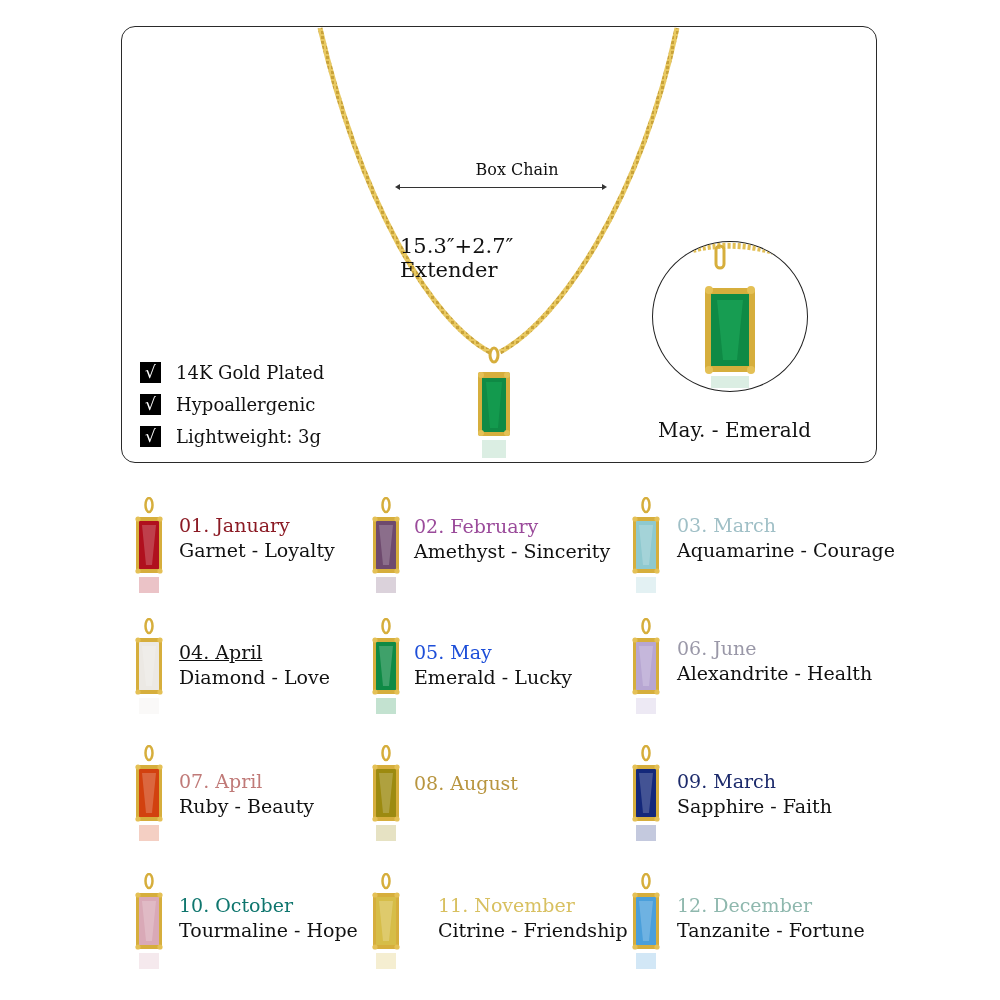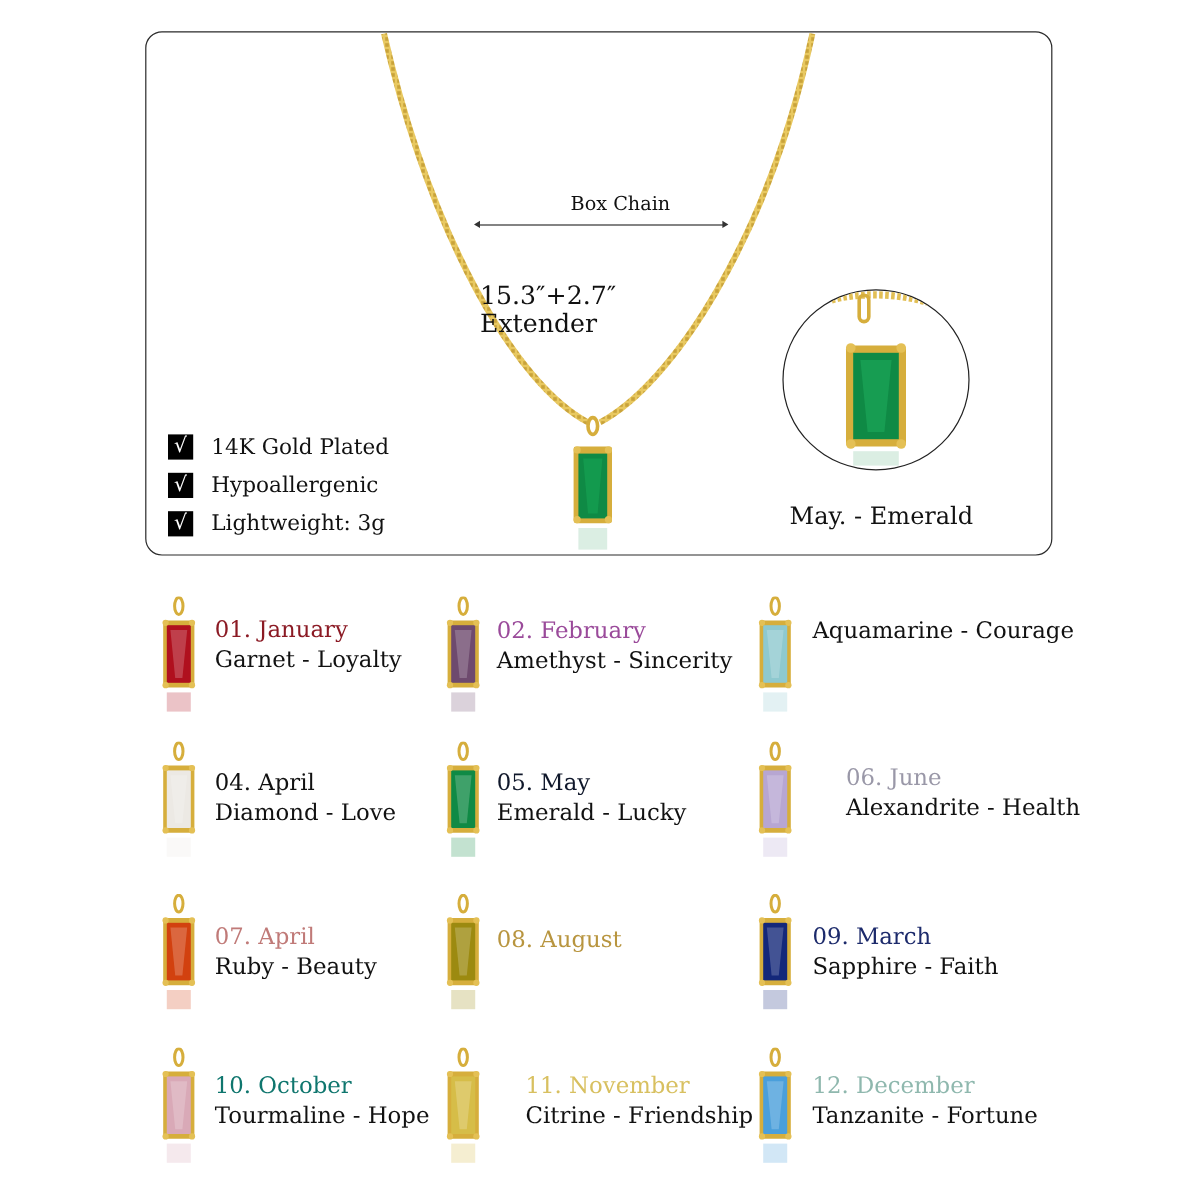--- a/index.html
+++ b/index.html
@@ -133,70 +133,71 @@
       <rect x="3" y="20" width="26" height="56" rx="2" fill="#d6ae3c"></rect>
       <rect class="gem" x="6" y="24" width="20" height="48" fill="#8ec9cf"></rect>
       <polygon points="9,28 23,28 19,68 13,68" fill="#ffffff" opacity=".2"></polygon>
       <circle cx="5" cy="22" r="2.6" fill="#e4c055"></circle>
         <circle cx="27" cy="22" r="2.6" fill="#e4c055"></circle>
       <circle cx="5" cy="74" r="2.6" fill="#e4c055"></circle>
         <circle cx="27" cy="74" r="2.6" fill="#e4c055"></circle>
       <rect class="gem reflect" x="6" y="80" width="20" height="16" fill="#8ec9cf"></rect>
     </svg>
     <div class="text" style="position: absolute; left: 677px; top: 513px;">
+      <div class="month" style="color: rgb(159, 191, 198);">03. March</div>
       <div class="stone">Aquamarine - Courage</div>
     </div>
   </div>
     <div class="grid-item" style="left: 0px; top: 0px;">
     <svg class="pendant" width="32" height="104" viewBox="0 0 32 104" style="left: 133px; top: 618px;">
       <ellipse cx="16" cy="8" rx="3.5" ry="7" fill="none" stroke="#d6ae3c" stroke-width="2.5"></ellipse>
       <rect x="3" y="20" width="26" height="56" rx="2" fill="#d6ae3c"></rect>
       <rect class="gem" x="6" y="24" width="20" height="48" fill="#ece9e4"></rect>
       <polygon points="9,28 23,28 19,68 13,68" fill="#ffffff" opacity=".2"></polygon>
       <circle cx="5" cy="22" r="2.6" fill="#e4c055"></circle>
         <circle cx="27" cy="22" r="2.6" fill="#e4c055"></circle>
       <circle cx="5" cy="74" r="2.6" fill="#e4c055"></circle>
         <circle cx="27" cy="74" r="2.6" fill="#e4c055"></circle>
       <rect class="gem reflect" x="6" y="80" width="20" height="16" fill="#ece9e4"></rect>
     </svg>
     <div class="text" style="position: absolute; left: 179px; top: 640px;">
-      <div class="month" style="color: rgb(17, 17, 17);">04. April</div>
+      <div class="month" style="color: rgb(17, 17, 17); text-decoration: underline;">04. April</div>
       <div class="stone">Diamond - Love</div>
     </div>
   </div>
     <div class="grid-item" style="left: 0px; top: 0px;">
     <svg class="pendant" width="32" height="104" viewBox="0 0 32 104" style="left: 370px; top: 618px;">
       <ellipse cx="16" cy="8" rx="3.5" ry="7" fill="none" stroke="#d6ae3c" stroke-width="2.5"></ellipse>
       <rect x="3" y="20" width="26" height="56" rx="2" fill="#d6ae3c"></rect>
       <rect class="gem" x="6" y="24" width="20" height="48" fill="#0f8a45"></rect>
       <polygon points="9,28 23,28 19,68 13,68" fill="#ffffff" opacity=".2"></polygon>
       <circle cx="5" cy="22" r="2.6" fill="#e4c055"></circle>
         <circle cx="27" cy="22" r="2.6" fill="#e4c055"></circle>
       <circle cx="5" cy="74" r="2.6" fill="#e4c055"></circle>
         <circle cx="27" cy="74" r="2.6" fill="#e4c055"></circle>
       <rect class="gem reflect" x="6" y="80" width="20" height="16" fill="#0f8a45"></rect>
     </svg>
     <div class="text" style="position: absolute; left: 414px; top: 640px;">
-      <div class="month" style="color: #0f172a;">05. May</div>
+      <div class="month" style="color: #1d4ed8;">05. May</div>
       <div class="stone">Emerald - Lucky</div>
     </div>
   </div>
     <div class="grid-item" style="left: 0px; top: 0px;">
     <svg class="pendant" width="32" height="104" viewBox="0 0 32 104" style="left: 630px; top: 618px;">
       <ellipse cx="16" cy="8" rx="3.5" ry="7" fill="none" stroke="#d6ae3c" stroke-width="2.5"></ellipse>
       <rect x="3" y="20" width="26" height="56" rx="2" fill="#d6ae3c"></rect>
       <rect class="gem" x="6" y="24" width="20" height="48" fill="#b7a6d2"></rect>
       <polygon points="9,28 23,28 19,68 13,68" fill="#ffffff" opacity=".2"></polygon>
       <circle cx="5" cy="22" r="2.6" fill="#e4c055"></circle>
         <circle cx="27" cy="22" r="2.6" fill="#e4c055"></circle>
       <circle cx="5" cy="74" r="2.6" fill="#e4c055"></circle>
         <circle cx="27" cy="74" r="2.6" fill="#e4c055"></circle>
       <rect class="gem reflect" x="6" y="80" width="20" height="16" fill="#b7a6d2"></rect>
     </svg>
-    <div class="text" style="position: absolute; left: 677px; top: 636px; margin-left: 28px;">
+    <div class="text" style="position: absolute; left: 677px; top: 636px;">
       <div class="month" style="color: rgb(154, 152, 168);">06. June</div>
       <div class="stone">Alexandrite - Health</div>
     </div>
   </div>
     <div class="grid-item" style="left: 0px; top: 0px;">
     <svg class="pendant" width="32" height="104" viewBox="0 0 32 104" style="left: 133px; top: 745px;">
       <ellipse cx="16" cy="8" rx="3.5" ry="7" fill="none" stroke="#d6ae3c" stroke-width="2.5"></ellipse>
       <rect x="3" y="20" width="26" height="56" rx="2" fill="#d6ae3c"></rect>
       <rect class="gem" x="6" y="24" width="20" height="48" fill="#d2410f"></rect>
       <polygon points="9,28 23,28 19,68 13,68" fill="#ffffff" opacity=".2"></polygon>

